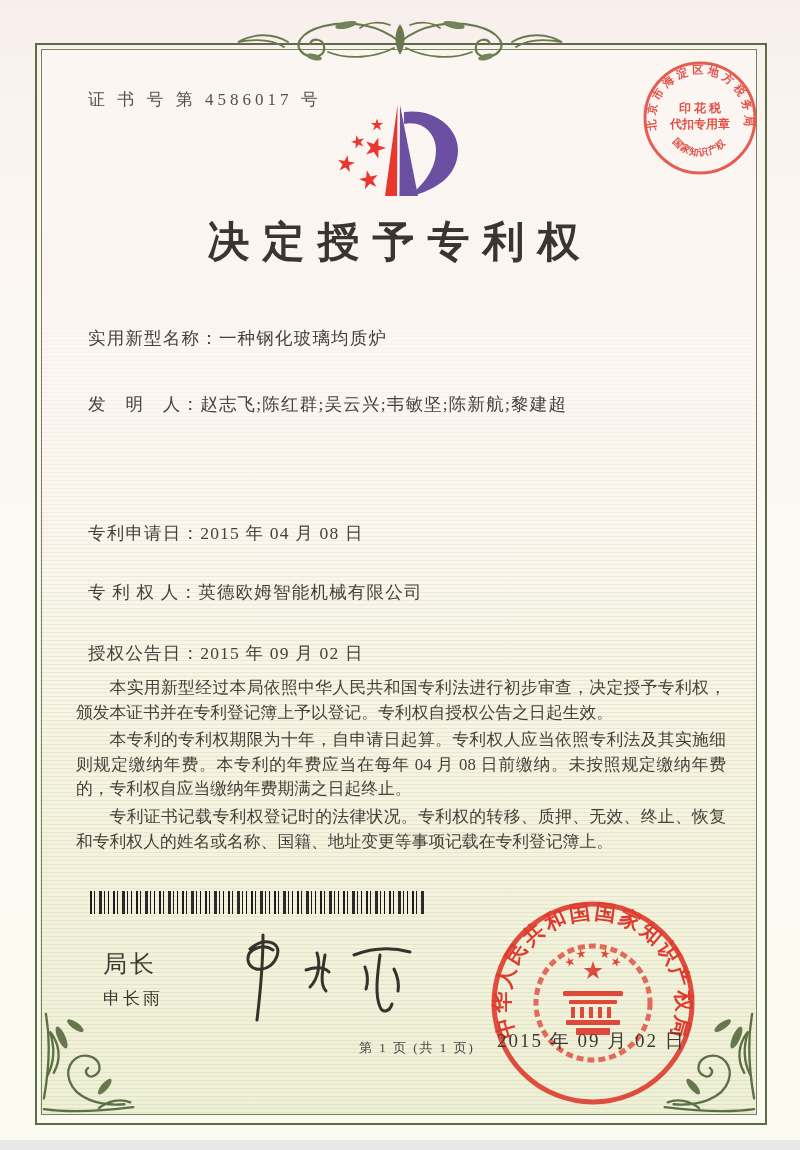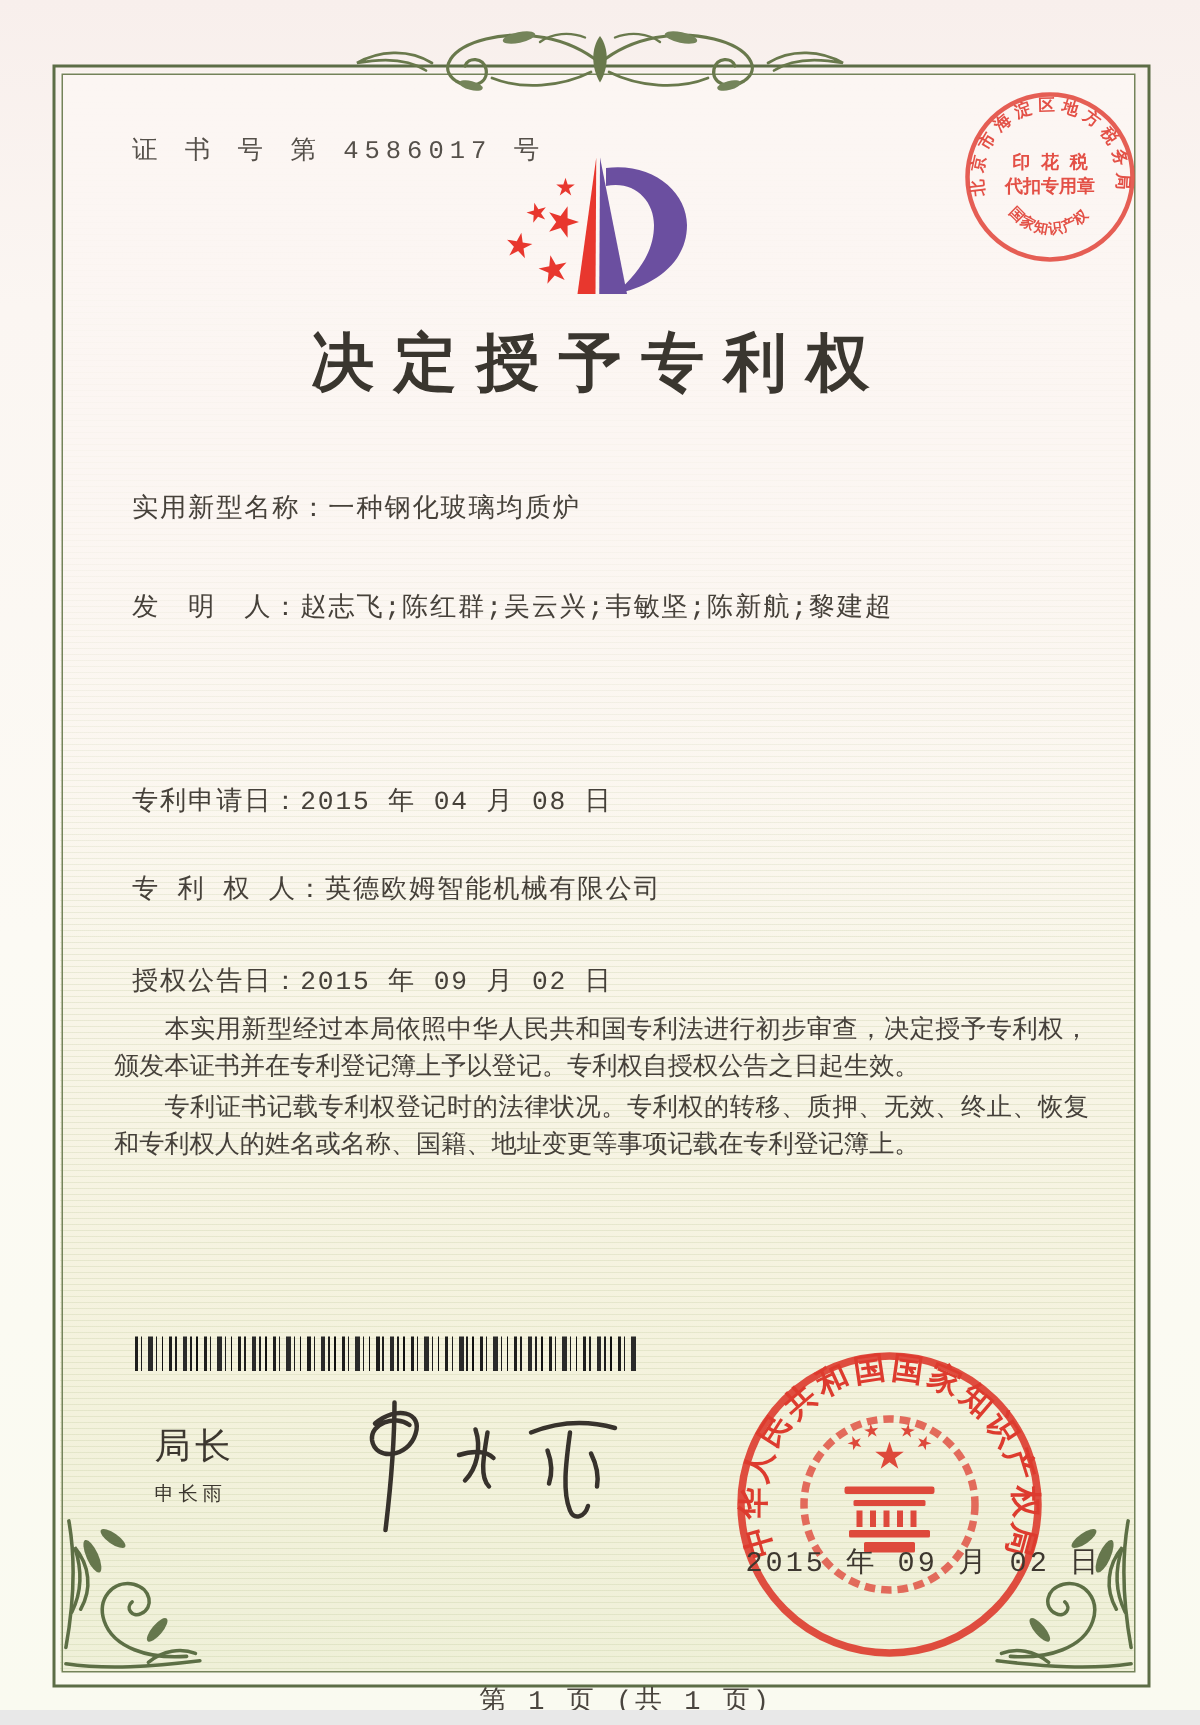--- a/index.html
+++ b/index.html
@@ -1,18 +1,18 @@
 <!DOCTYPE html>
 <html><head>
 <meta charset="utf-8">
 <style>
   html,body{margin:0;padding:0;background:#e8e8e8;}
   .page{
     position:relative;width:800px;height:1140px;overflow:hidden;
-    font-family:Liberation Mono, monospace;
+    font-family:Liberation Serif, serif;
     background:linear-gradient(180deg,#f8efec 0%,#fbf6f2 18%,#fcfaf4 55%,#fafaf0 100%);
   }
   .inner-bg{
     position:absolute;left:40px;top:48px;width:716px;height:1066px;
     background:
       linear-gradient(180deg,rgba(252,246,243,1) 0%,rgba(252,246,243,.75) 28%,rgba(252,248,238,0) 55%),
       repeating-linear-gradient(180deg,rgba(150,168,105,.16) 0 1px,rgba(0,0,0,0) 1px 4px),
       linear-gradient(180deg,#fcf5f2 0%,#fbf7ee 45%,#f4f2dd 80%,#eff0d8 100%);
   }
   .border-outer{position:absolute;left:35px;top:43px;width:728px;height:1078px;border:2px solid #5c6d46;}
@@ -25,26 +25,26 @@
          text-align:justify;color:#45403a;}
   .paras p{margin:0 0 3px 0;text-indent:2em;}
   .barcode{position:absolute;left:90px;top:891px;width:334px;height:23px;
     background-image:repeating-linear-gradient(90deg,
       #1d1d1d 0 2px,rgba(0,0,0,0) 2px 4px,
       #1d1d1d 4px 5px,rgba(0,0,0,0) 5px 9px,
       #2a2a2a 9px 12px,rgba(0,0,0,0) 12px 14px,
       #1d1d1d 14px 15px,rgba(0,0,0,0) 15px 18px,
       #101010 18px 19px,rgba(0,0,0,0) 19px 23px);}
   .director-title{position:absolute;left:103px;top:948px;font-size:24px;letter-spacing:3px;color:#3c372f;}
-  .director-name{position:absolute;left:103px;top:987px;font-size:13px;letter-spacing:3px;color:#3c372f;}
+  .director-name{position:absolute;left:103px;top:987px;font-size:17px;letter-spacing:3px;color:#3c372f;}
   .signature{position:absolute;left:222px;top:925px;width:210px;height:105px;}
   .seal{position:absolute;left:488px;top:898px;width:210px;height:210px;}
   .seal-date{position:absolute;left:497px;top:1028px;font-size:19px;letter-spacing:2px;color:#3d372f;z-index:6;}
   .tax-stamp{position:absolute;left:640px;top:58px;width:120px;height:120px;z-index:5;}
-  .footer{position:absolute;left:0;right:0;top:1121px;text-align:center;font-size:18px;
+  .footer{position:absolute;left:0;right:0;top:1039px;text-align:center;font-size:13px;
           letter-spacing:2px;color:#4a453e;margin-left:34px;}
   .logo{position:absolute;left:330px;top:98px;width:150px;height:108px;}
   .flourish-top{position:absolute;left:228px;top:12px;width:344px;height:58px;}
   .corner-bl{position:absolute;left:40px;top:1010px;width:108px;height:108px;}
   .corner-br{position:absolute;left:650px;top:1010px;width:108px;height:108px;transform:scaleX(-1);}
 </style>
 </head>
 <body>
 
 <div class="page">
@@ -138,20 +138,21 @@
   </div>
   <div class="field" style="top:580px">
     <span>专 利 权 人：</span><span>英德欧姆智能机械有限公司</span>
   </div>
   <div class="field" style="top:641px">
     <span>授权公告日：</span><span>2015 年 09 月 02 日</span>
   </div>
 
   <div class="paras">
     <p>本实用新型经过本局依照中华人民共和国专利法进行初步审查，决定授予专利权，颁发本证书并在专利登记簿上予以登记。专利权自授权公告之日起生效。</p>
+    <p>本专利的专利权期限为十年，自申请日起算。专利权人应当依照专利法及其实施细则规定缴纳年费。本专利的年费应当在每年 04 月 08 日前缴纳。未按照规定缴纳年费的，专利权自应当缴纳年费期满之日起终止。</p>
     <p>专利证书记载专利权登记时的法律状况。专利权的转移、质押、无效、终止、恢复和专利权人的姓名或名称、国籍、地址变更等事项记载在专利登记簿上。</p>
   </div>
 
   <div class="barcode"></div>
 
   <div class="director-title">局长</div>
   <div class="director-name">申长雨</div>
 
   <svg class="signature" viewBox="0 0 210 105">
     <g fill="none" stroke="#37322c" stroke-width="3" stroke-linecap="round">

